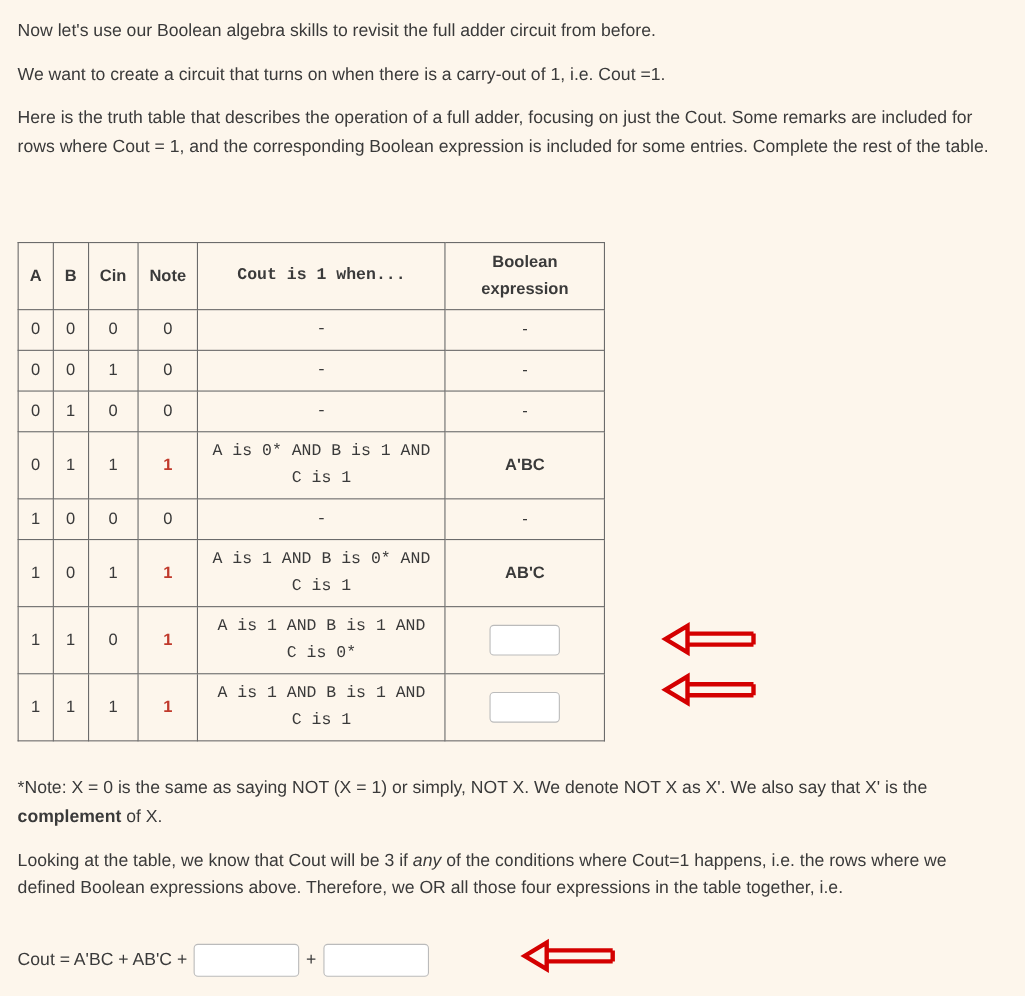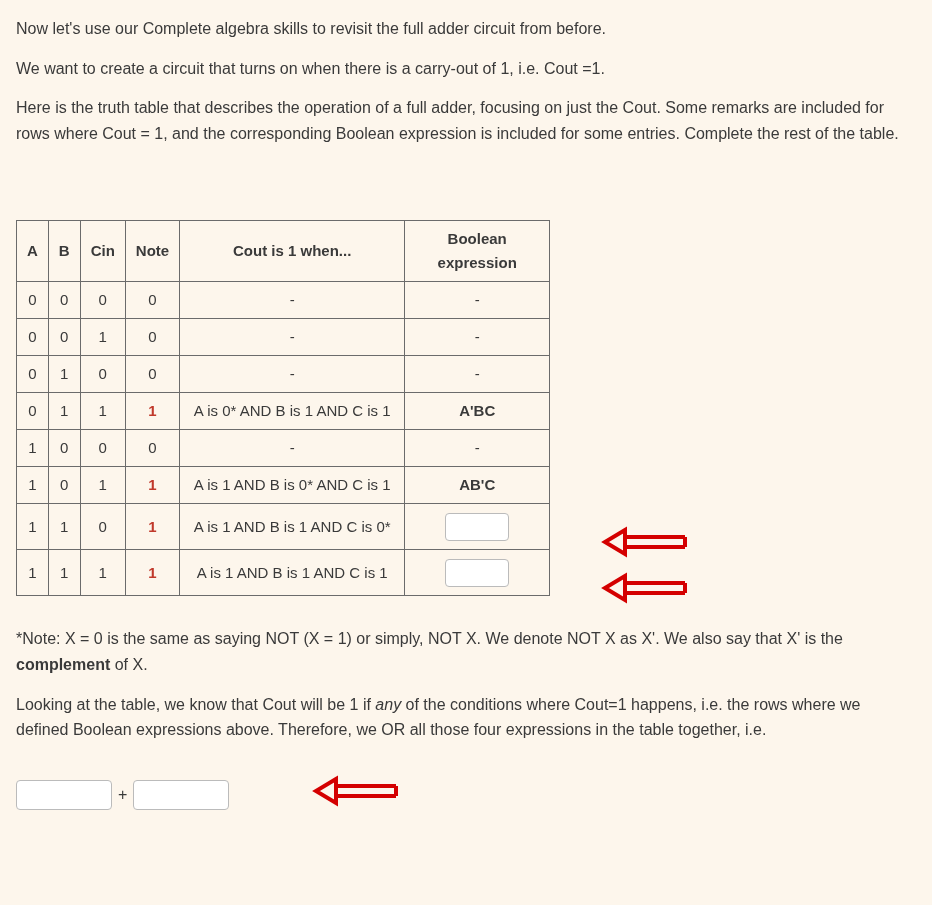--- a/index.html
+++ b/index.html
@@ -86,35 +86,36 @@
       font-style: italic;
     }
     strong.strong {
       font-weight: bold;
     }
     .wide-when {
       text-align: left;
       padding-left: 10px;
       padding-right: 10px;
       width: 225px;
+      font-family: Liberation Mono, monospace;
     }
     .wide-when.center {
       text-align: center;
     }
     .bool-col {
       width: 145px;
     }
     .tall-row td {
       height: 46px;
     }
   </style>
 </head>
 <body>
 
-<p class="para">Now let's use our Complete algebra skills to revisit the full adder circuit from before.</p>
+<p class="para">Now let's use our Boolean algebra skills to revisit the full adder circuit from before.</p>
 <p class="para">We want to create a circuit that turns on when there is a carry-out of 1, i.e. Cout =1.</p>
 <p class="para">Here is the truth table that describes the operation of a full adder, focusing on just the Cout. Some remarks are included for rows where Cout = 1, and the corresponding Boolean expression is included for some entries. Complete the rest of the table.</p>
 
 <div class="spacer"></div>
 
 <div class="row-container">
   <table class="truth">
     <thead>
       <tr>
         <th>A</th>
@@ -210,24 +211,25 @@
           </g>
         </svg></span>
     </div>
 </div>
 
 <p class="para note-para">
   <span>*Note: X = 0 is the same as saying NOT (X = 1) or simply, NOT X.  We denote NOT X as X'. We also say that X' is the </span><strong class="strong">complement</strong><span> of X.</span>
 </p>
 
 <p class="para">
-  <span>Looking at the table, we know that Cout will be 1 if </span><em class="em">any</em><span> of the conditions where Cout=1 happens, i.e. the rows where we defined Boolean expressions above. Therefore, we OR all those four expressions in the table together, i.e.</span>
+  <span>Looking at the table, we know that Cout will be 3 if </span><em class="em">any</em><span> of the conditions where Cout=1 happens, i.e. the rows where we defined Boolean expressions above. Therefore, we OR all those four expressions in the table together, i.e.</span>
 </p>
 
 <div class="equation-row">
+  <span>Cout = A'BC + AB'C + </span>
   <input type="text" class="eq-input" style="">
   <span> + </span>
   <input type="text" class="eq-input" style="">
   <span style="width:70px;display:inline-block"></span>
   <span class="arrow-wrap">
     <svg width="90" height="36" viewBox="0 0 90 36">
       <g fill="none" stroke="#d40000" stroke-width="4">
         <path d="M25 6 L5 18 L25 30 Z" fill="none"></path>
         <line x1="25" y1="13" x2="85" y2="13"></line>
         <line x1="25" y1="23" x2="85" y2="23"></line>

